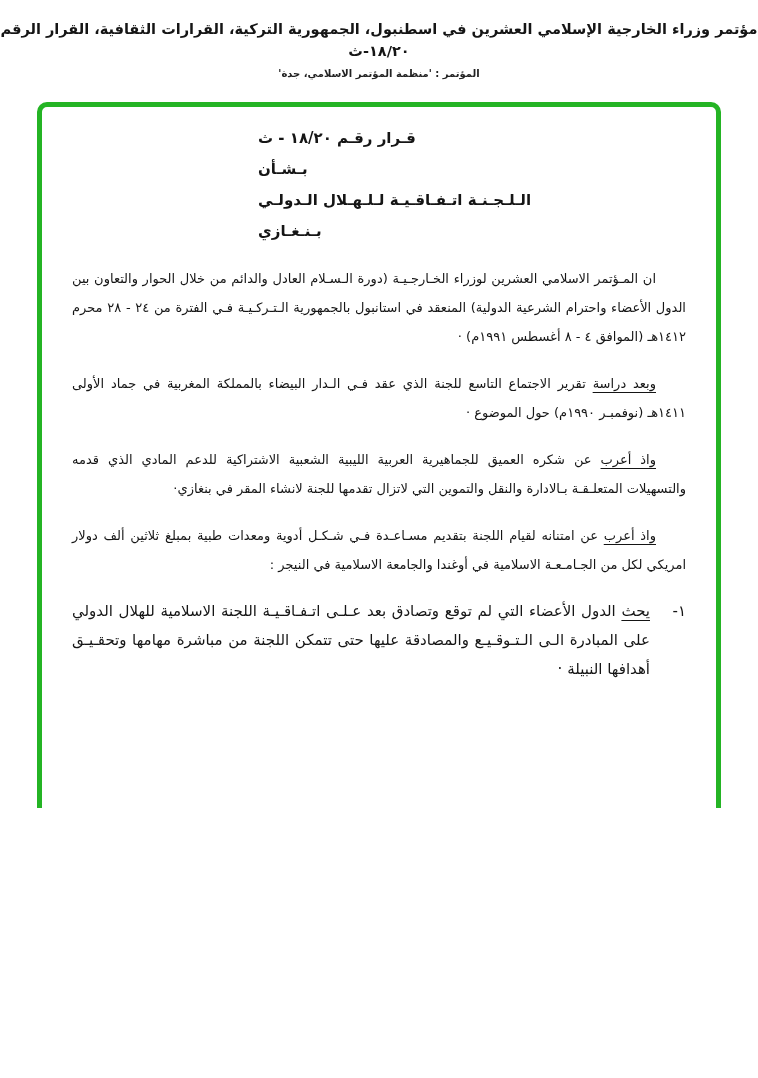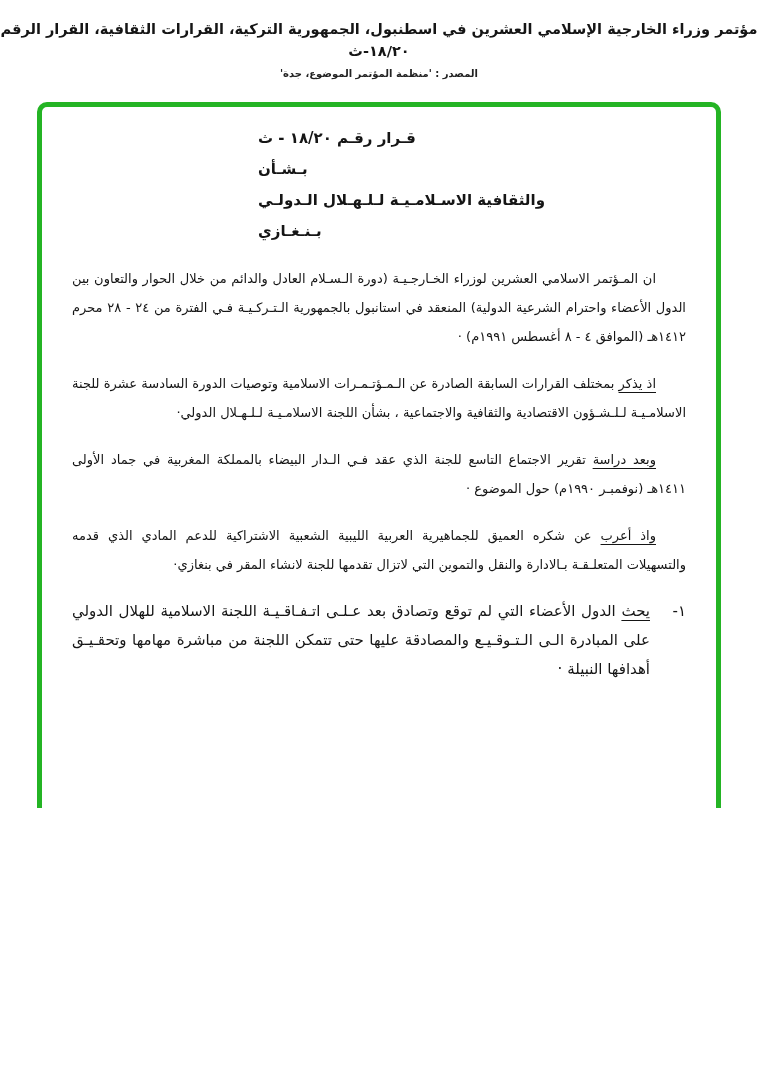--- a/index.html
+++ b/index.html
@@ -93,40 +93,40 @@
     font-size:15px;
     line-height:22px;
   }
 </style>
 </head>
 <body>
 
 <div class="page">
 
   <div class="top-header">مؤتمر وزراء الخارجية الإسلامي العشرين في اسطنبول، الجمهورية التركية، القرارات الثقافية، القرار الرقم ١٨/٢٠-ث</div>
-  <div class="source-line">المصدر :  'منظمة المؤتمر الموضوع، جدة'</div>
+  <div class="source-line">المؤتمر :  'منظمة المؤتمر الاسلامي، جدة'</div>
 
   <div class="green-box">
 
     <div class="title-block">
       <div class="title-line"><span>قـرار رقـم ١٨/٢٠ - ث</span></div>
       <div class="title-line"><span>بـشـأن</span></div>
-      <div class="title-line"><span>والثقافية الاسـلامـيـة لـلـهـلال الـدولـي</span></div>
+      <div class="title-line"><span>الـلـجـنـة اتـفـاقـيـة لـلـهـلال الـدولـي</span></div>
       <div class="title-line"><span>بـنـغـازي</span></div>
     </div>
 
     <p class="para first"><span class="lead"></span><span>ان المـؤتمر الاسلامي العشرين لوزراء الخـارجـيـة (دورة الـسـلام العادل والدائم من خلال الحوار والتعاون بين الدول الأعضاء واحترام الشرعية الدولية) المنعقد في استانبول بالجمهورية الـتـركـيـة فـي الفترة من ٢٤ - ٢٨ محرم ١٤١٢هـ (الموافق ٤ - ٨ أغسطس ١٩٩١م) ·</span></p>
 
-    <p class="para"><span class="lead">اذ يذكر</span><span> بمختلف القرارات السابقة الصادرة عن الـمـؤتـمـرات الاسلامية وتوصيات الدورة السادسة عشرة للجنة الاسلامـيـة لـلـشـؤون الاقتصادية والثقافية والاجتماعية ، بشأن اللجنة الاسلامـيـة لـلـهـلال الدولي·</span></p>
 
     <p class="para"><span class="lead">وبعد دراسة</span><span> تقرير الاجتماع التاسع للجنة الذي عقد فـي الـدار البيضاء بالمملكة المغربية في جماد الأولى ١٤١١هـ (نوفمبـر ١٩٩٠م) حول الموضوع ·</span></p>
 
 
     <p class="para"><span class="lead">واذ أعرب</span><span> عن شكره العميق للجماهيرية العربية الليبية الشعبية الاشتراكية للدعم المادي الذي قدمه والتسهيلات المتعلـقـة بـالادارة والنقل والتموين التي لاتزال تقدمها للجنة لانشاء المقر في بنغازي·</span></p>
 
+    <p class="para"><span class="lead">واذ أعرب</span><span> عن امتنانه لقيام اللجنة بتقديم مسـاعـدة فـي شـكـل أدوية ومعدات طبية بمبلغ ثلاثين ألف دولار امريكي لكل من الجـامـعـة الاسلامية في أوغندا والجامعة الاسلامية في النيجر :</span></p>
 
     <div class="numbered-item">
       <div class="item-number">١-</div>
       <div class="item-text"><span class="lead">يحث</span><span> الدول الأعضاء التي لم توقع وتصادق بعد عـلـى اتـفـاقـيـة اللجنة الاسلامية للهلال الدولي على المبادرة الـى الـتـوقـيـع والمصادقة عليها حتى تتمكن اللجنة من مباشرة مهامها وتحقـيـق أهدافها النبيلة ·</span></div>
     </div>
 
   </div>
 
   <div class="page-number">١</div>
 

